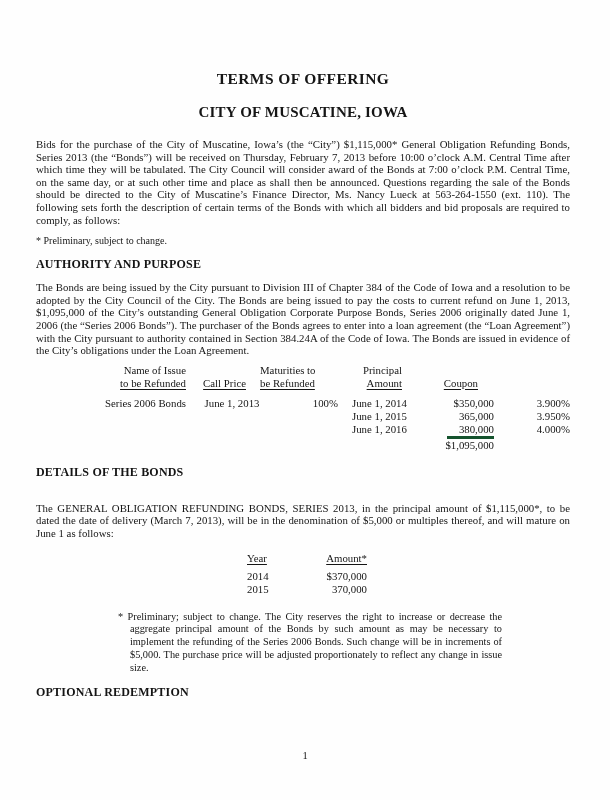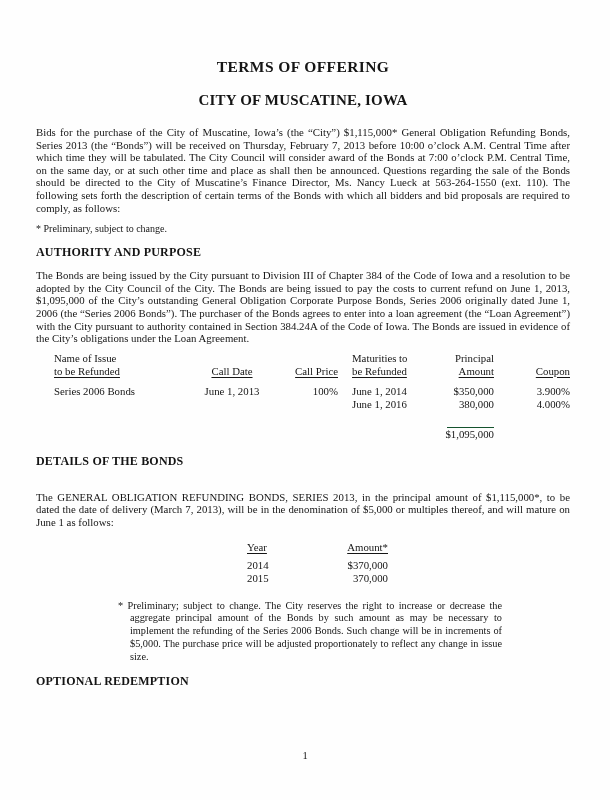--- a/index.html
+++ b/index.html
@@ -9,21 +9,21 @@
     width: 610px;
     height: 800px;
     background: #fefefe;
     font-family: "Liberation Serif", serif;
     color: #151515;
     overflow: hidden;
   }
   .content {
     position: absolute;
     left: 36px;
-    top: 4px;
+    top: 16px;
     width: 534px;
   }
   .doc-title {
     margin-top: 54px;
     text-align: center;
     font-weight: bold;
     font-size: 15.5px;
     letter-spacing: 0.4px;
   }
   .doc-subtitle {
@@ -61,43 +61,43 @@
     font-size: 10.8px;
     line-height: 13px;
   }
   .ref-row { display: flex; }
   .ref-head { margin-bottom: 7px; }
   .ref-head .c {
     display: flex;
     flex-direction: column;
     justify-content: flex-end;
   }
-  .c-name { width: 132px; text-align: left; }
+  .c-name { width: 132px; text-align: right; }
   .c-date { width: 92px;  text-align: center; }
   .c-price{ width: 60px;  text-align: right; }
   .c-mat  { width: 100px; text-align: left; padding-left: 14px; }
   .c-amt  { width: 56px;  text-align: right; }
   .c-cpn  { width: 76px;  text-align: right; }
   .ul { text-decoration: underline; text-underline-offset: 2px; }
   .sum-line {
     display: inline-block;
-    border-bottom: 1px solid #14532d;
+    border-bottom: 3px solid #14532d;
     padding-left: 12px;
-    padding-bottom: 16px;
+    padding-bottom: 0px;
     text-align: right;
   }
 
   
   .year-table {
     margin-top: 12px;
     margin-left: 211px;
     font-size: 10.8px;
     line-height: 13px;
   }
-  .y-row { display: flex; gap: 21px; }
+  .y-row { display: flex; }
   .y-head { margin-bottom: 5px; }
   .yc { width: 40px; text-align: left; }
   .ac { width: 80px; text-align: right; }
 
   .footnote {
     margin-top: 15px;
     margin-left: 82px;
     width: 384px;
     font-size: 10.3px;
     line-height: 12.9px;
@@ -131,23 +131,20 @@
 
     <h2 class="sec">AUTHORITY AND PURPOSE</h2>
     <p class="body p-authority">The Bonds are being issued by the City pursuant to Division III of Chapter 384 of the Code of Iowa and a resolution to be adopted by the City Council of the City.  The Bonds are being issued to pay the costs to current refund on June 1, 2013, $1,095,000 of the City’s outstanding General Obligation Corporate Purpose Bonds, Series 2006 originally dated June 1, 2006 (the “Series 2006 Bonds”).  The purchaser of the Bonds agrees to enter into a loan agreement (the “Loan Agreement”) with the City pursuant to authority contained in Section 384.24A of the Code of Iowa.  The Bonds are issued in evidence of the City’s obligations under the Loan Agreement.</p>
 
     <div class="ref-table">
       <div class="ref-row ref-head">
         <div class="c c-name">
           <div>Name of Issue</div>
           <div class="ul">to be Refunded</div>
         </div>
-        <div class="c c-date">
-          <div class="ul">Call Date</div>
-        </div>
         <div class="c c-price">
           <div class="ul">Call Price</div>
         </div>
         <div class="c c-mat">
           <div>Maturities to</div>
           <div class="ul">be Refunded</div>
         </div>
         <div class="c c-amt">
           <div>Principal</div>
           <div class="ul">Amount</div>
@@ -159,20 +156,28 @@
 
       <div class="ref-row">
         <div class="c-name">Series 2006 Bonds</div>
         <div class="c-date">June 1, 2013</div>
         <div class="c-price">100%</div>
         <div class="c-mat">June 1, 2014</div>
         <div class="c-amt">$350,000</div>
         <div class="c-cpn">3.900%</div>
       </div>
 
+      <div class="ref-row">
+        <div class="c-name"></div>
+        <div class="c-date"></div>
+        <div class="c-price"></div>
+        <div class="c-mat">June 1, 2015</div>
+        <div class="c-amt">365,000</div>
+        <div class="c-cpn">3.950%</div>
+      </div>
 
       <div class="ref-row">
         <div class="c-name"></div>
         <div class="c-date"></div>
         <div class="c-price"></div>
         <div class="c-mat">June 1, 2016</div>
         <div class="c-amt"><span class="sum-line">380,000</span></div>
         <div class="c-cpn">4.000%</div>
       </div>
 

